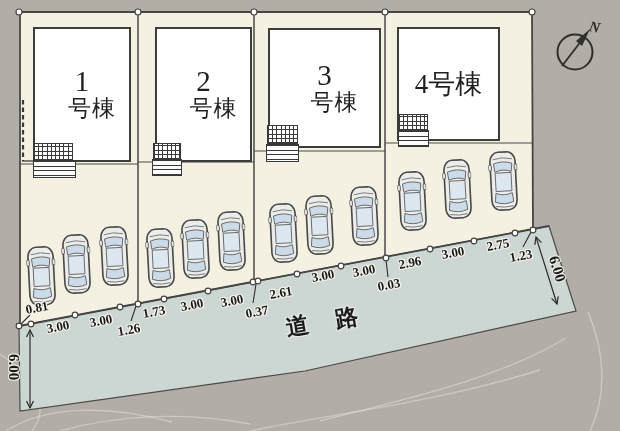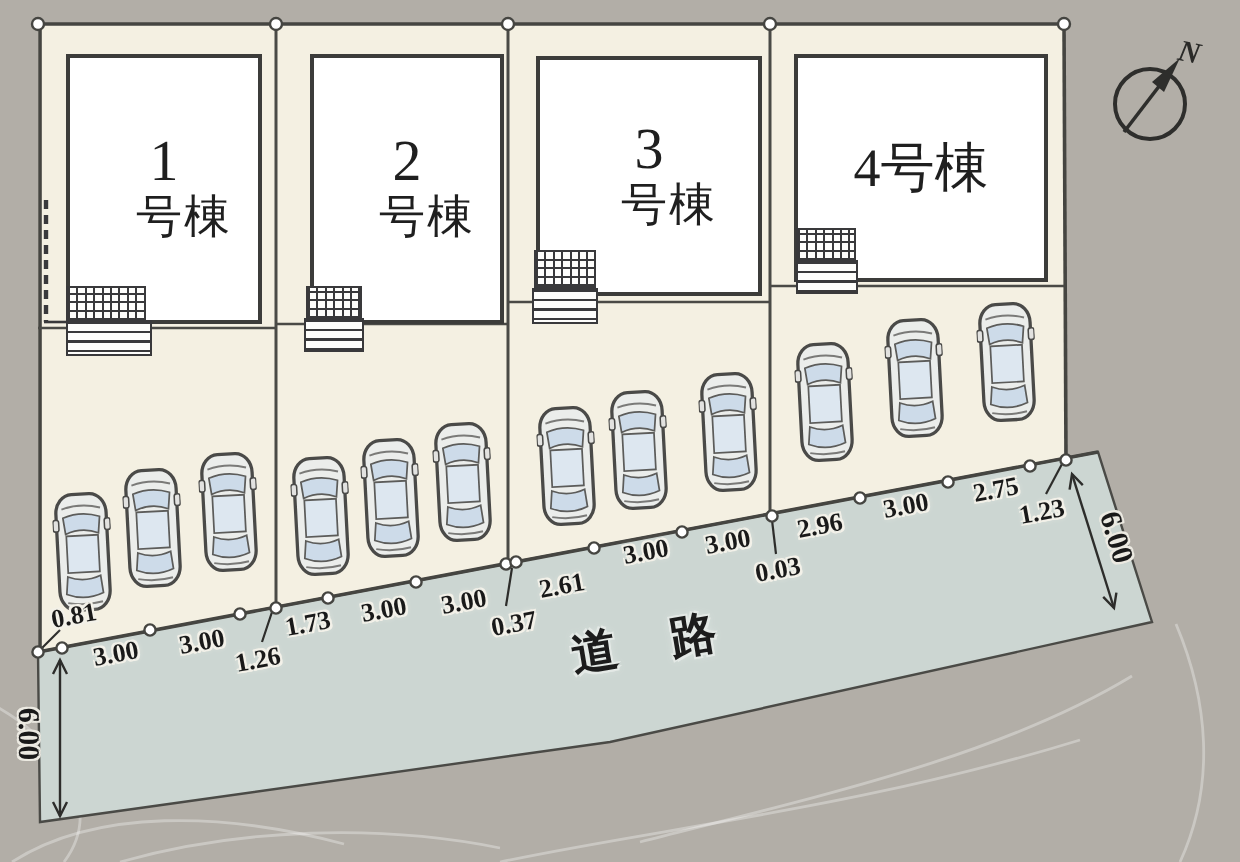--- a/index.html
+++ b/index.html
@@ -148,21 +148,21 @@
     <span class="l2">号棟</span>
   </div>
   <div class="building" style="left:155px;top:27px;width:97px;height:135px;">
     <span class="l1">2</span>
     <span class="l2">号棟</span>
   </div>
   <div class="building" style="left:268px;top:28px;width:113px;height:120px;">
     <span class="l1">3</span>
     <span class="l2">号棟</span>
   </div>
-  <div class="building single" style="left:397px;top:27px;width:127px;height:114px;">
+  <div class="building single" style="left:397px;top:27px;width:103px;height:114px;">
     <span class="l1">4号棟</span>
     <span class="l2"></span>
   </div>
 
   <div class="porch-grid" style="left:33px;top:143px;width:40px;height:18px;"></div>
   <div class="porch-stripes" style="left:33px;top:160px;width:43px;height:18px;"></div>
   <div class="porch-grid" style="left:153px;top:143px;width:28px;height:17px;"></div>
   <div class="porch-stripes" style="left:152px;top:159px;width:30px;height:17px;"></div>
   <div class="porch-grid" style="left:267px;top:125px;width:31px;height:19px;"></div>
   <div class="porch-stripes" style="left:266px;top:144px;width:33px;height:18px;"></div>

